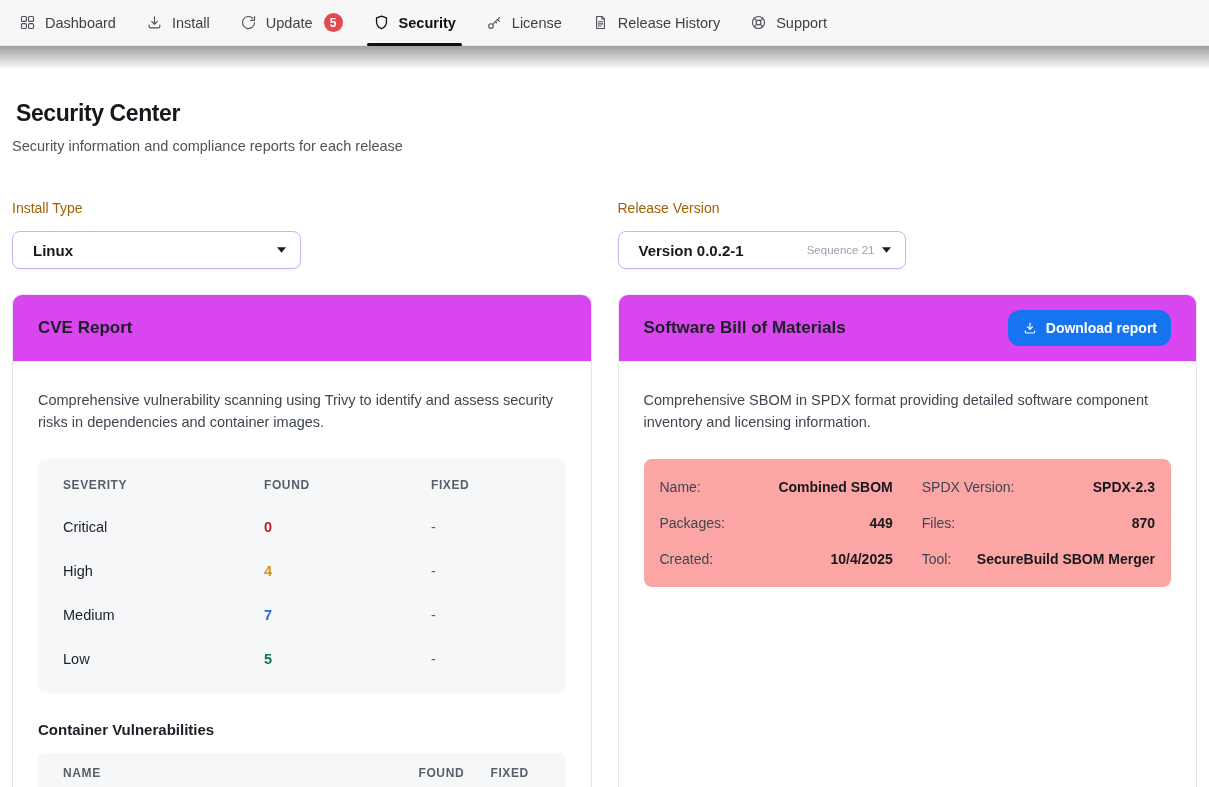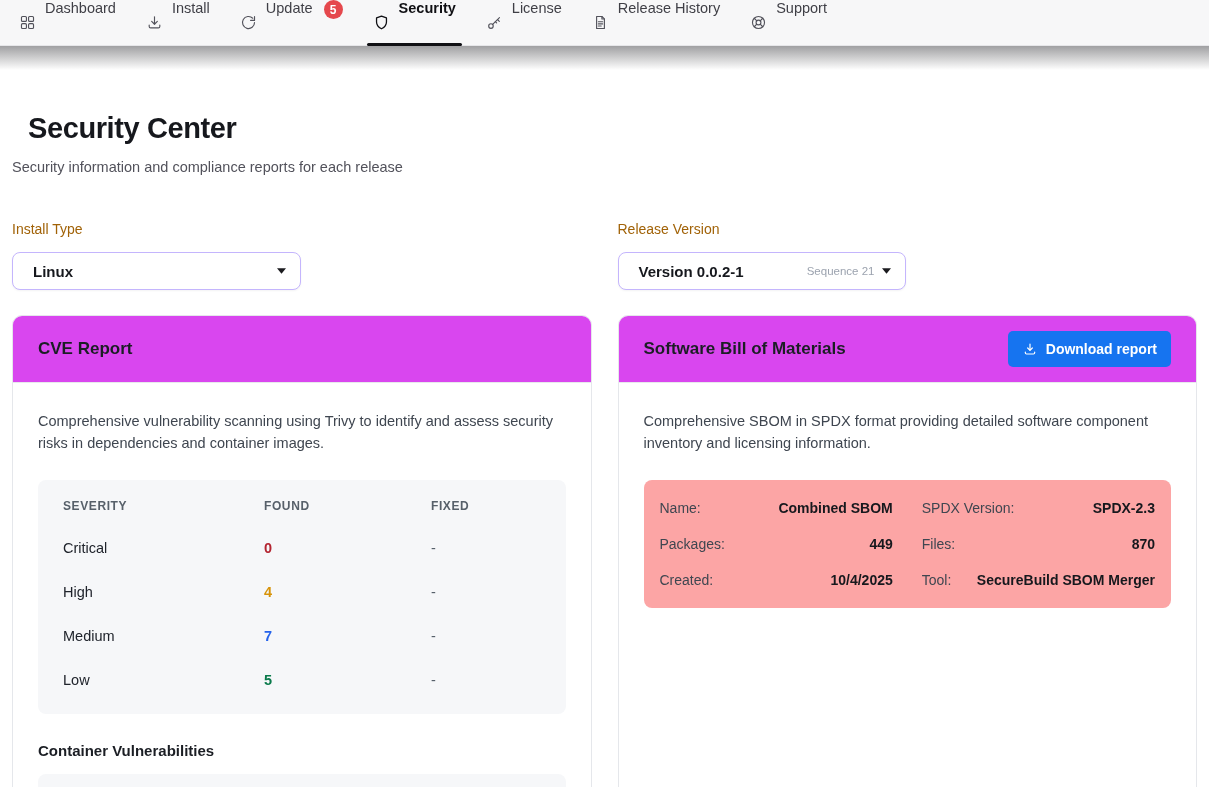--- a/index.html
+++ b/index.html
@@ -12,21 +12,21 @@
   }
 
   
   nav.topnav {
     height:46px; background:#f7f7f8;
     display:flex; align-items:stretch;
     padding-left:4px;
     border-bottom:1px solid #e6e6e9;
   }
   .nav-item {
-    position:relative; display:flex; gap:9px;
+    position:relative; display:flex; align-items:center; gap:9px;
     padding:0 15px; font-size:14.5px; color:#3f3f46; cursor:pointer;
     white-space:nowrap;
   }
   .nav-item .nicon { display:flex; align-items:center; }
   .nav-item svg { width:17px; height:17px; stroke:#52525b; fill:none; stroke-width:1.6; stroke-linecap:round; stroke-linejoin:round; }
   .nav-item.active { color:#101014; font-weight:700; }
   .nav-item.active svg { stroke:#101014; stroke-width:1.8; }
   .nav-item.active::after {
     content:""; position:absolute; left:9px; right:9px; bottom:-1px;
     height:3px; background:#101014; border-radius:2px;
@@ -38,21 +38,21 @@
     margin-left:2px;
   }
 
   .scroll-shade {
     height:24px;
     background:linear-gradient(to bottom, #a0a0a2, rgba(255,255,255,0));
   }
 
   
   .container { padding:27px 12px 0; }
-  h1.page-title { margin:16px; font-size:29px; line-height:1.05; font-weight:700; letter-spacing:-0.4px; color:#16181d; }
+  h1.page-title { margin:4px; font-size:23px; line-height:1.05; font-weight:700; letter-spacing:-0.4px; color:#16181d; }
   p.page-subtitle { margin:13px 0 0; font-size:14.5px; color:#52525b; }
 
   .grid2 { display:grid; grid-template-columns:1fr 1fr; column-gap:26px; }
 
   .filters { margin-top:46px; }
   .filter-label { display:block; font-size:14px; color:#a16207; margin-bottom:15px; }
   .select {
     width:289px; height:38px; background:#fff;
     border:1px solid #c4b5fd; border-radius:8px;
     display:flex; align-items:center; justify-content:space-between;
@@ -95,21 +95,21 @@
   .sub-title { margin:28px 0 0; font-size:15px; font-weight:700; color:#1b1e24; }
   .cv-head {
     margin-top:15px; background:#f6f7f9; border-radius:8px; height:40px;
     display:grid; grid-template-columns:1fr 72px 50px; align-items:center;
     padding:0 25px;
   }
 
   
   .btn-primary {
     display:inline-flex; align-items:center; gap:8px;
-    background:#1674f0; color:#fff; border:none; border-radius:5px;
+    background:#1674f0; color:#fff; border:none; border-radius:12px;
     height:36px; padding:0 14px; font-size:14px; font-weight:600;
     font-family:"Liberation Sans", sans-serif; cursor:pointer;
   }
   .btn-primary svg { width:16px; height:16px; stroke:#fff; fill:none; stroke-width:1.8; stroke-linecap:round; stroke-linejoin:round; }
 
   .info-box {
     margin-top:26px; background:#fca5a5; border-radius:8px;
     padding:10px 16px;
     display:grid; grid-template-columns:1fr 1fr; column-gap:29px;
   }
@@ -258,20 +258,21 @@
           </div>
           <div class="trow">
             <span class="sev-name">Low</span>
             <span class="found" style="color: rgb(10, 122, 75);">5</span>
             <span class="fixed">-</span>
           </div>
         </div>
 
         <h3 class="sub-title">Container Vulnerabilities</h3>
         <div class="cv-head">
+          <span class="th">NAME</span>
           <span class="th">FOUND</span>
           <span class="th">FIXED</span>
         </div>
       </div>
     </section>
 
     <section class="card">
       <header class="card-header">
         <h2 class="card-title">Software Bill of Materials</h2>
         <button class="btn-primary">

